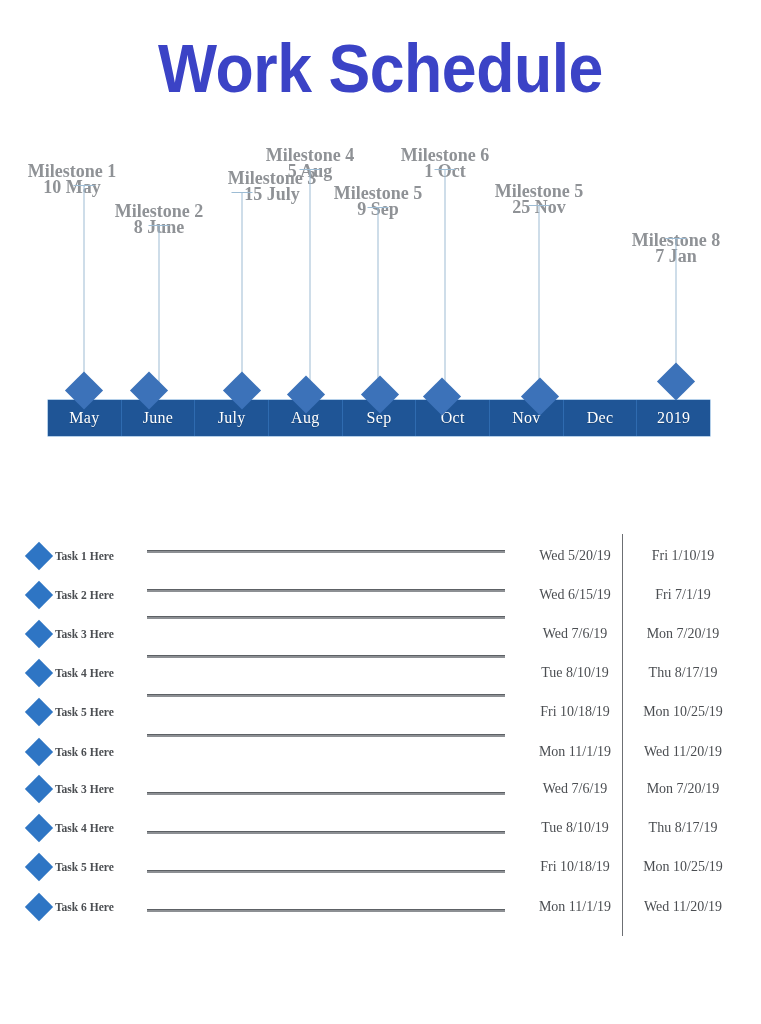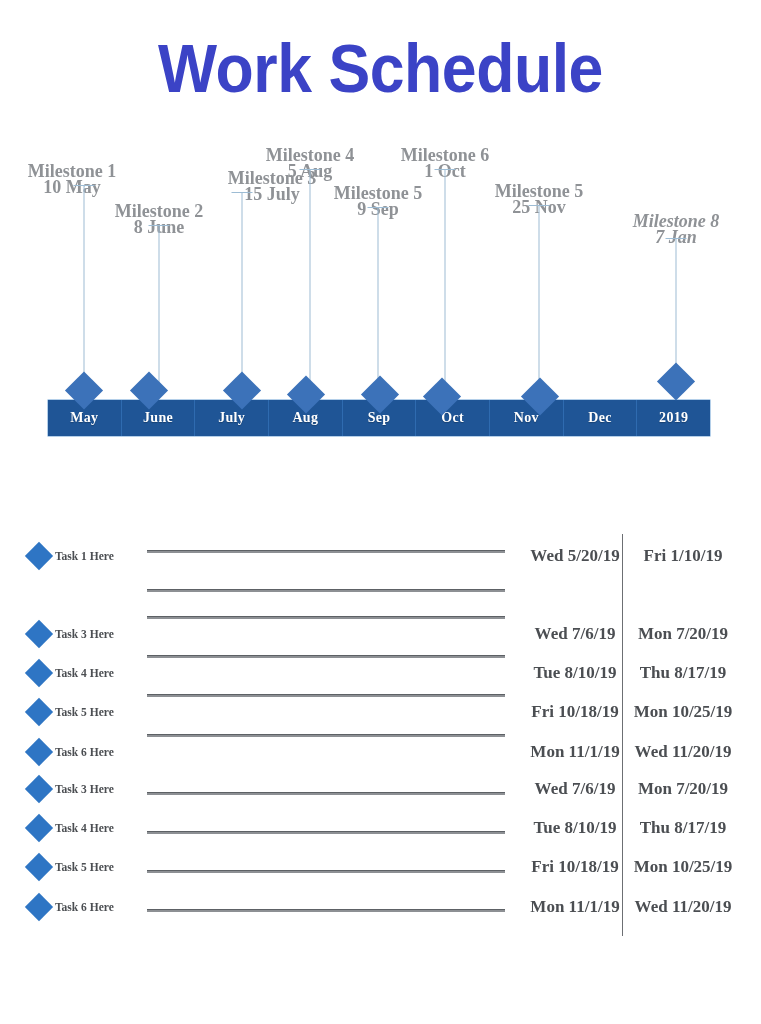--- a/index.html
+++ b/index.html
@@ -83,22 +83,22 @@
   }
   .month-cell {
     flex: 1 1 0;
     position: relative;
     display: flex;
     align-items: center;
     justify-content: center;
     border-right: 1px solid #2f6bb0;
     color: #ffffff;
     font-family: "Liberation Serif", serif;
-    font-weight: bold;
-    font-size: 14px;
+    font-weight: normal;
+    font-size: 16px;
     letter-spacing: 0.3px;
     text-shadow: 0 1px 1px rgba(0,0,0,0.25);
   }
   .month-cell:last-child { border-right: none; }
 
   .ms-diamond {
     position: absolute;
     width: 27px;
     height: 27px;
     background: #3c72b9;
@@ -143,22 +143,22 @@
     position: absolute;
     left: 147px;
     width: 358px;
     height: 2px;
     background: #8d9094;
     border-top: 1px solid #5d6165;
   }
   .task-date {
     position: absolute;
     font-family: "Liberation Serif", serif;
-    font-weight: bold;
-    font-size: 17px;
+    font-weight: normal;
+    font-size: 14px;
     line-height: 16px;
     color: #4b4e52;
     white-space: nowrap;
     text-align: left;
     transform: translateX(-50%);
   }
   .task-date.start { left: 575px; }
   .task-date.end   { left: 683px; }
 
   #date-divider {
@@ -192,21 +192,21 @@
       <div class="ms-stem" style="left: 310px; top: 169px; height: 221px;"></div>
       <div class="ms-label" style="left: 378px; top: 185px;"><span>Milestone 5</span><span class="ms-date">9 Sep</span></div>
       <div class="ms-cap" style="left: 378px; top: 207px;"></div>
       <div class="ms-stem" style="left: 378px; top: 207px; height: 183px;"></div>
       <div class="ms-label" style="left: 445px; top: 147px;"><span>Milestone 6</span><span class="ms-date">1 Oct</span></div>
       <div class="ms-cap" style="left: 445px; top: 169px;"></div>
       <div class="ms-stem" style="left: 445px; top: 169px; height: 221px;"></div>
       <div class="ms-label" style="left: 539px; top: 183px;"><span>Milestone 5</span><span class="ms-date">25 Nov</span></div>
       <div class="ms-cap" style="left: 539px; top: 205px;"></div>
       <div class="ms-stem" style="left: 539px; top: 205px; height: 185px;"></div>
-      <div class="ms-label" style="left: 676px; top: 213px; font-style: italic;"><span>Milestone 8</span><span class="ms-date">7 Jan</span></div>
+      <div class="ms-label" style="left: 676px; top: 232px;"><span>Milestone 8</span><span class="ms-date">7 Jan</span></div>
       <div class="ms-cap" style="left: 676px; top: 238px;"></div>
       <div class="ms-stem" style="left: 676px; top: 238px; height: 140px;"></div>
     </div>
 
   <div id="month-bar">
       <div class="month-cell">
         <span>May</span>
       </div>
       <div class="month-cell">
         <span>June</span>
@@ -248,20 +248,26 @@
 
 <div id="task-list">
     <div class="task-line" style="top: 20px;"></div>
     <div class="task-row" style="top: 6px;">
       <div class="task-diamond"></div>
       <div class="task-label">Task 1 Here</div>
       <div class="task-date start" style="top: 12px;">Wed 5/20/19</div>
       <div class="task-date end" style="top: 12px;">Fri 1/10/19</div>
     </div>
     <div class="task-line" style="top: 59px;"></div>
+    <div class="task-row" style="top: 45px;">
+      <div class="task-diamond"></div>
+      <div class="task-label">Task 2 Here</div>
+      <div class="task-date start" style="top: 12px;">Wed 6/15/19</div>
+      <div class="task-date end" style="top: 12px;">Fri 7/1/19</div>
+    </div>
     <div class="task-line" style="top: 86px;"></div>
     <div class="task-row" style="top: 84px;">
       <div class="task-diamond"></div>
       <div class="task-label">Task 3 Here</div>
       <div class="task-date start" style="top: 12px;">Wed 7/6/19</div>
       <div class="task-date end" style="top: 12px;">Mon 7/20/19</div>
     </div>
     <div class="task-line" style="top: 125px;"></div>
     <div class="task-row" style="top: 123px;">
       <div class="task-diamond"></div>

